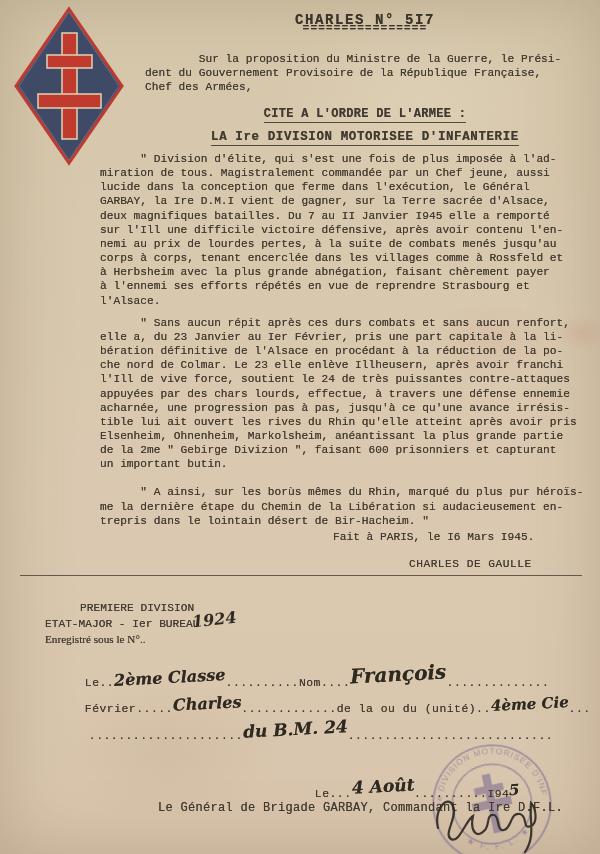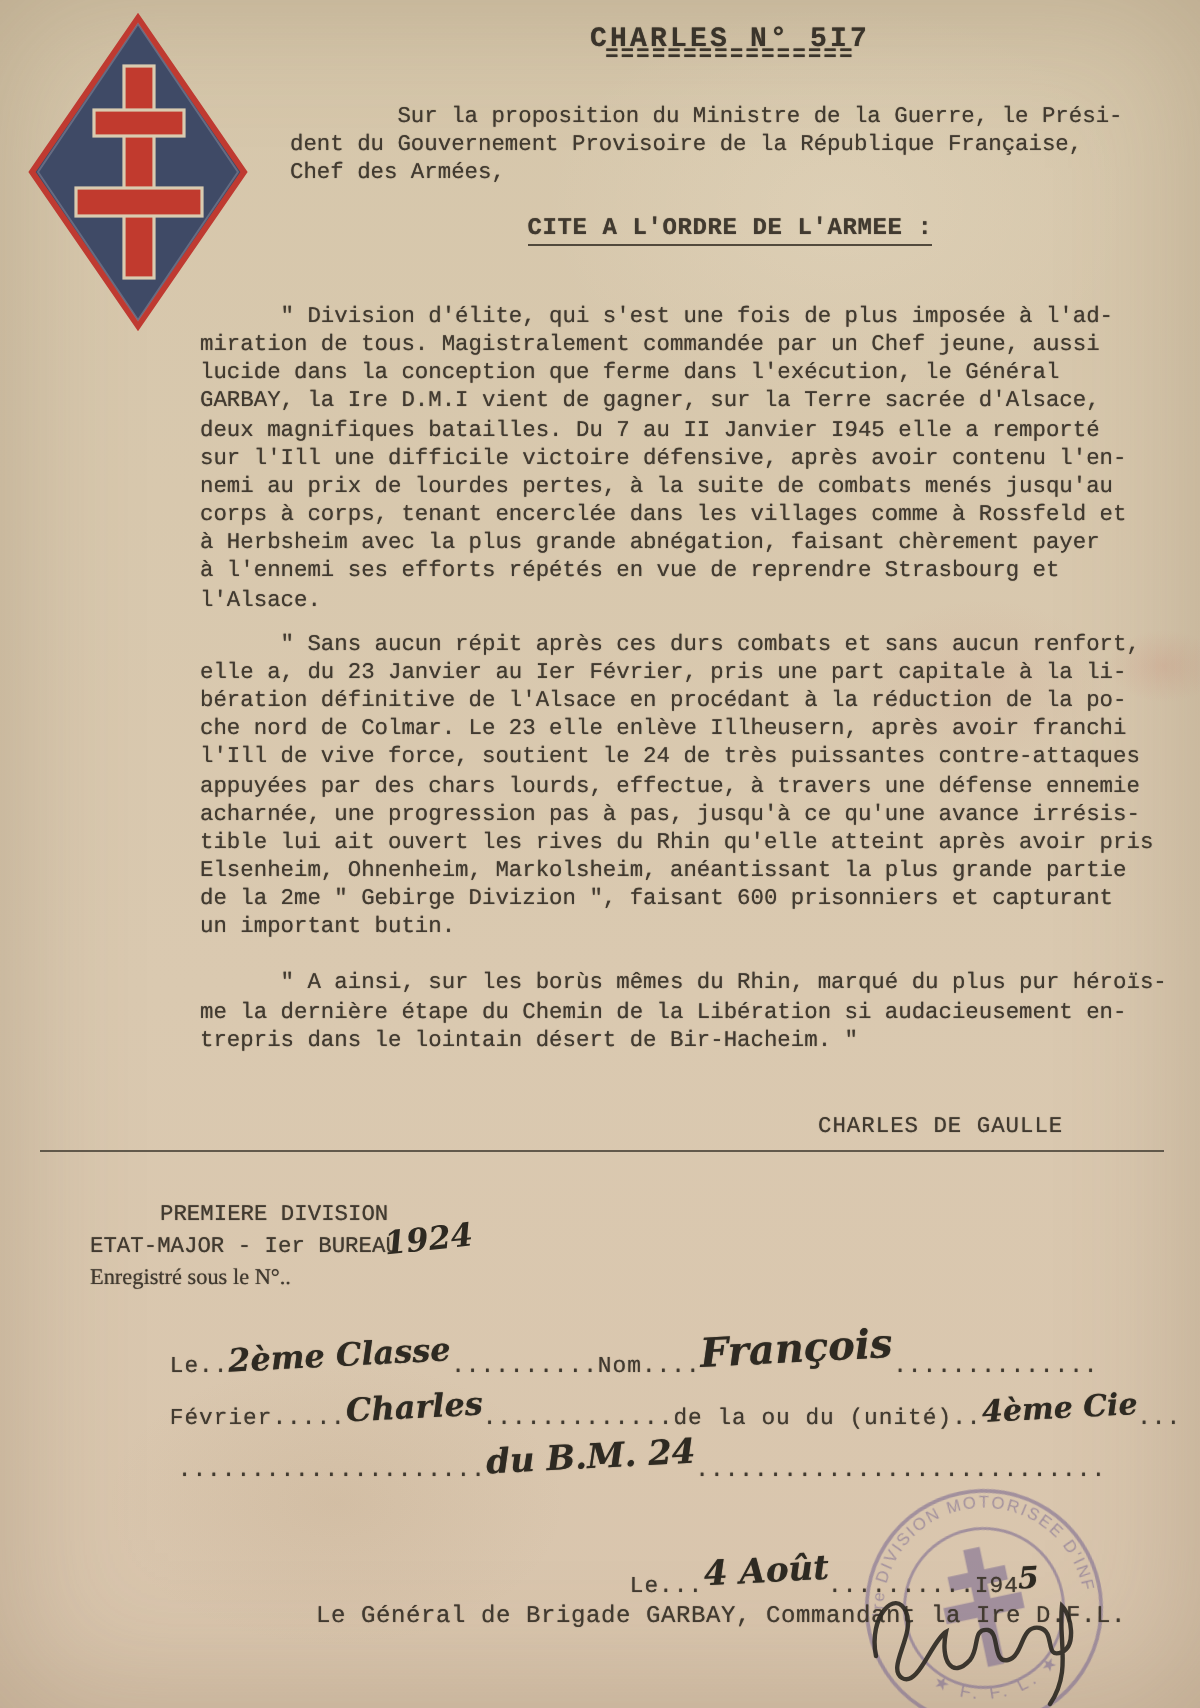--- a/index.html
+++ b/index.html
@@ -56,20 +56,23 @@
     <div class="typed title-ul">================</div>
   </div>
 
   <div class="abs typed" style="left:145px; top:52px;">        Sur la proposition du Ministre de la Guerre, le Prési-
 dent du Gouvernement Provisoire de la République Française,
 Chef des Armées,</div>
 
   <div class="abs center" style="left:140px; top:104px; width:450px;">
     <span class="typed h1 b u">CITE A L'ORDRE DE L'ARMEE :</span>
   </div>
+  <div class="abs center" style="left:140px; top:127px; width:450px;">
+    <span class="typed h2 b u">LA Ire DIVISION MOTORISEE D'INFANTERIE</span>
+  </div>
 
   <div class="abs" style="left:100px; top:152px;">
     <div class="typed para">      " Division d'élite, qui s'est une fois de plus imposée à l'ad-
 miration de tous. Magistralement commandée par un Chef jeune, aussi
 lucide dans la conception que ferme dans l'exécution, le Général
 GARBAY, la Ire D.M.I vient de gagner, sur la Terre sacrée d'Alsace,
 deux magnifiques batailles. Du 7 au II Janvier I945 elle a remporté
 sur l'Ill une difficile victoire défensive, après avoir contenu l'en-
 nemi au prix de lourdes pertes, à la suite de combats menés jusqu'au
 corps à corps, tenant encerclée dans les villages comme à Rossfeld et
@@ -85,20 +88,21 @@
 acharnée, une progression pas à pas, jusqu'à ce qu'une avance irrésis-
 tible lui ait ouvert les rives du Rhin qu'elle atteint après avoir pris
 Elsenheim, Ohnenheim, Markolsheim, anéantissant la plus grande partie
 de la 2me " Gebirge Divizion ", faisant 600 prisonniers et capturant
 un important butin.</div>
     <div class="typed" style="margin-top:14px;">      " A ainsi, sur les borùs mêmes du Rhin, marqué du plus pur héroïs-
 me la dernière étape du Chemin de la Libération si audacieusement en-
 trepris dans le lointain désert de Bir-Hacheim. "</div>
   </div>
 
+  <div class="abs typed" style="left:333px; top:530px;">Fait à PARIS, le I6 Mars I945.</div>
   <div class="abs typed" style="left:409px; top:557px; letter-spacing:.5px;">CHARLES DE GAULLE</div>
 
   <div class="abs divider" style="left:20px; top:575px;"></div>
 
   <div class="abs typed" style="left:64px; top:601px;margin-left:16px;">PREMIERE DIVISION</div>
   <div class="abs typed" style="left:45px; top:617px;">ETAT-MAJOR - Ier BUREAU</div>
   <div class="abs typed" style="left:45px; top:632px;font-family:Liberation Serif, serif;">Enregistré sous le N°..</div>
   <div class="abs hw" style="left:192px; top:610px; font-size:16px; transform:rotate(-6deg);">1924</div>
 
   <div class="abs typed formline" style="left:58px; top:658px;">

